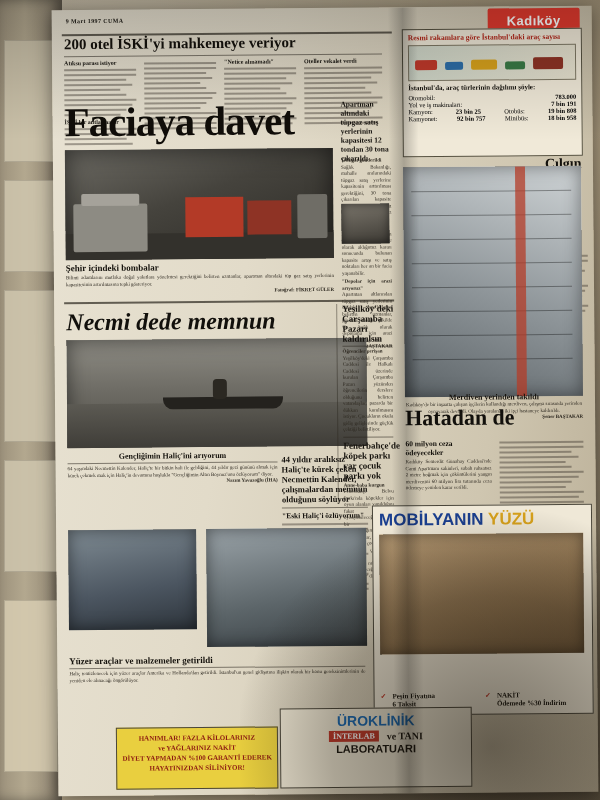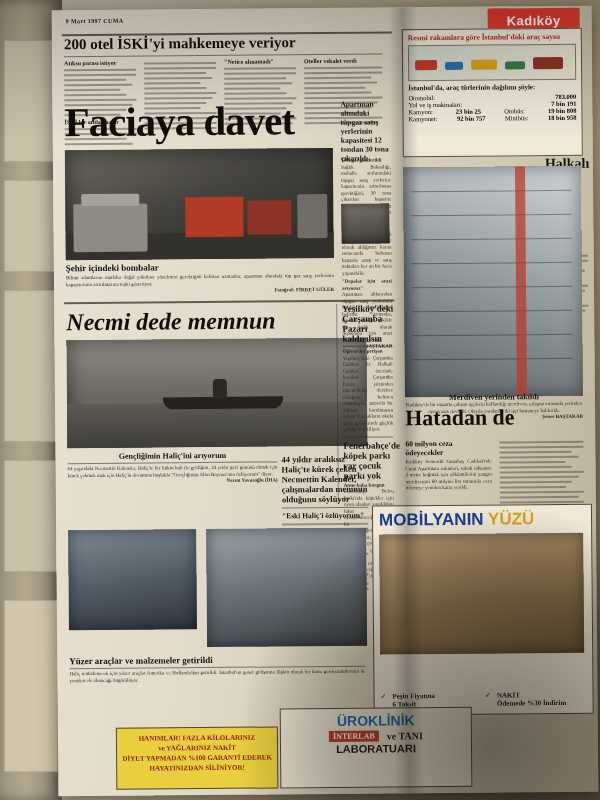--- a/index.html
+++ b/index.html
@@ -363,21 +363,21 @@
         </div>
         <div style="display:flex;justify-content:space-between;font-size:6.5px;">
           <span>Kamyonet:</span>
           <b>92 bin 757</b>
           <span>Minibüs:</span>
           <b>18 bin 958</b>
         </div>
       </div>
     </div>
 
-    <div style="position:absolute;left:492px;top:150px;width:44px;font-size:14px;font-weight:bold;color:#12100c;">Halkalı</div>
+    <div style="position:absolute;left:492px;top:150px;width:44px;font-size:14px;font-weight:bold;color:#12100c;">Çılgın</div>
     <div style="position:absolute;left:492px;top:224px;width:44px;font-size:11px;font-weight:bold;color:#12100c;">"Yan</div>
     <div class="fake-lines" style="position:absolute;left:492px;top:246px;width:42px;">
       <i></i>
         <i></i>
         <i></i>
         <i></i>
         <i></i>
         <i></i>
         <i></i>
         <i></i>

